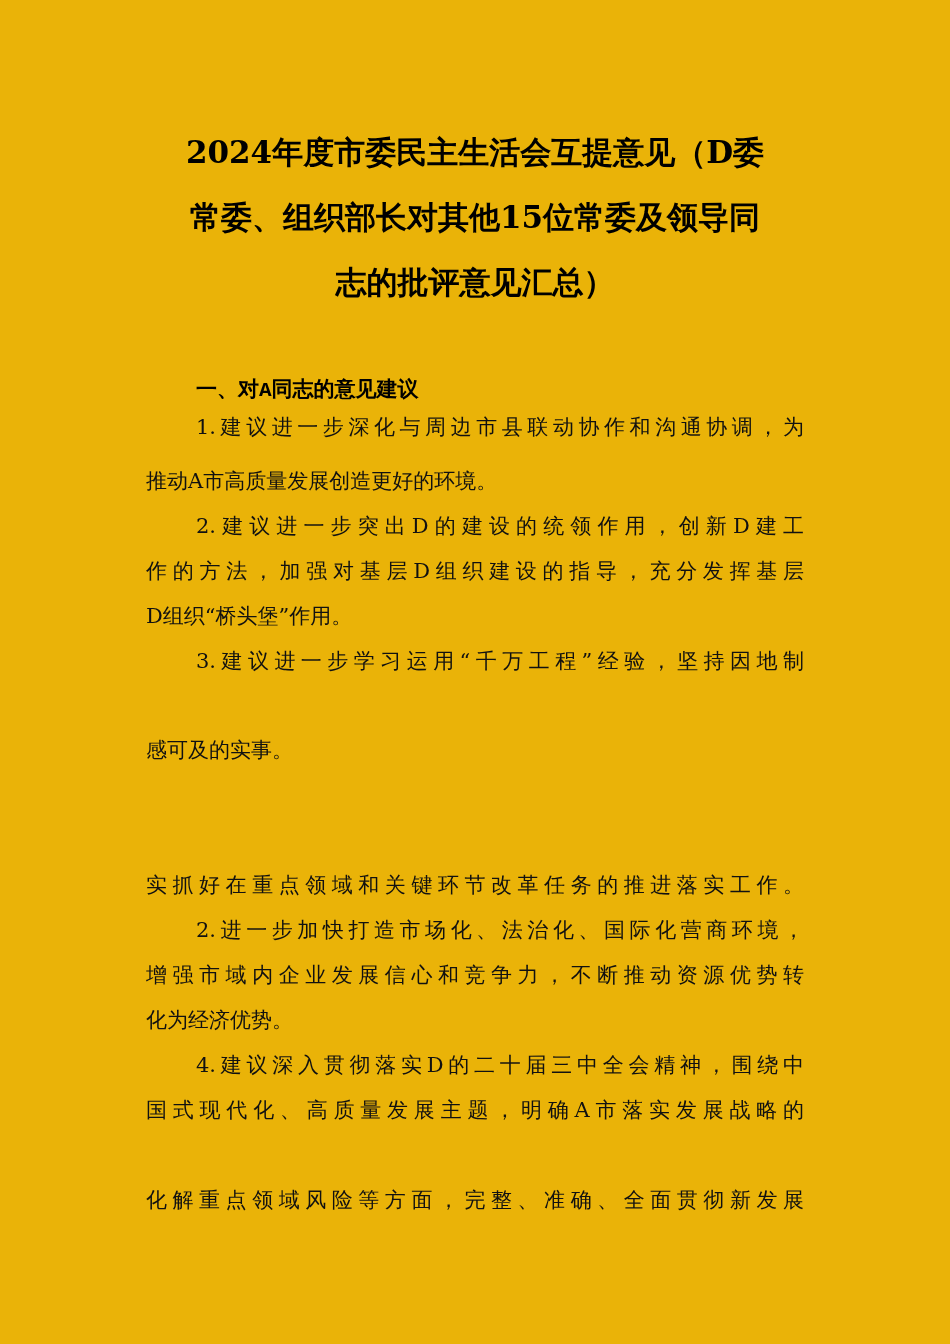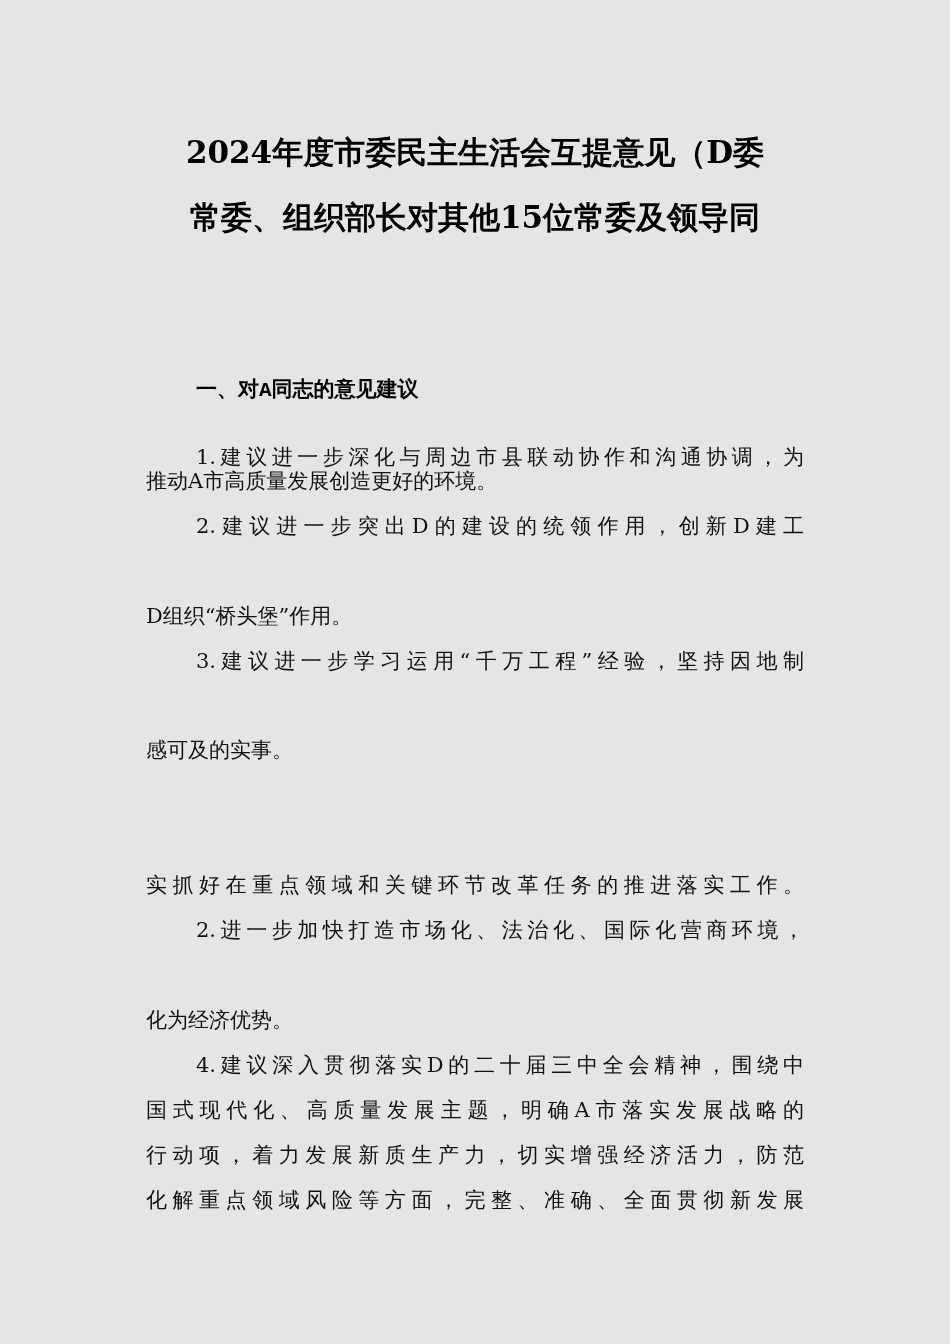--- a/index.html
+++ b/index.html
@@ -1,17 +1,17 @@
 <!DOCTYPE html>
 <html><head>
 <meta charset="utf-8">
 <style>
   html, body { margin: 0; padding: 0; background: #ffffff; }
   body { width: 950px; height: 1344px; position: relative; overflow: hidden; }
-  .page { position: absolute; left: 0; top: 0; width: 950px; height: 1344px; background: #e5e5e5; }
+  .page { position: absolute; left: 0; top: 0; width: 950px; height: 1344px; background: #eab308; }
   .title-line {
     position: absolute; left: 140px; width: 670px; text-align: center;
     font-family: "DejaVu Serif", "Liberation Serif", serif; font-weight: bold;
     font-size: 31px; color: #000; line-height: 40px; white-space: nowrap;
   }
   .heading {
     position: absolute; left: 196px;
     font-family: Liberation Mono, monospace; font-weight: bold;
     font-size: 21px; color: #000; line-height: 30px; white-space: nowrap;
   }
@@ -24,36 +24,38 @@
   .line.first { left: 196px; width: 608px; }
   .line.last { text-align-last: left; }
 </style>
 </head>
 <body>
 
 <div class="page">
 
   <div class="title-line" style="top:132px">2024年度市委民主生活会互提意见（D委</div>
   <div class="title-line" style="top:197px">常委、组织部长对其他15位常委及领导同</div>
+  <div class="title-line" style="top:262px">志的批评意见汇总）</div>
 
   <div class="heading" style="top:376px">一、对A同志的意见建议</div>
 
-  <div class="line first" style="top:442px">1.建议进一步深化与周边市县联动协作和沟通协调，为</div>
+  <div class="line first" style="top:412px">1.建议进一步深化与周边市县联动协作和沟通协调，为</div>
   <div class="line last" style="top:466px">推动A市高质量发展创造更好的环境。</div>
 
   <div class="line first" style="top:511px">2.建议进一步突出D的建设的统领作用，创新D建工</div>
+  <div class="line" style="top:556px">作的方法，加强对基层D组织建设的指导，充分发挥基层</div>
   <div class="line last" style="top:601px">D组织“桥头堡”作用。</div>
 
   <div class="line first" style="top:646px">3.建议进一步学习运用“千万工程”经验，坚持因地制</div>
   <div class="line last" style="top:735px">感可及的实事。</div>
 
 
   <div class="line" style="top:870px">实抓好在重点领域和关键环节改革任务的推进落实工作。</div>
 
   <div class="line first" style="top:915px">2.进一步加快打造市场化、法治化、国际化营商环境，</div>
+  <div class="line" style="top:960px">增强市域内企业发展信心和竞争力，不断推动资源优势转</div>
   <div class="line last" style="top:1005px">化为经济优势。</div>
 
   <div class="line first" style="top:1050px">4.建议深入贯彻落实D的二十届三中全会精神，围绕中</div>
   <div class="line" style="top:1095px">国式现代化、高质量发展主题，明确A市落实发展战略的</div>
-  <div class="line" style="top:1140px">行动项，着力发展新质生产力，切实增强经济活力，防范</div>
   <div class="line" style="top:1185px">化解重点领域风险等方面，完整、准确、全面贯彻新发展</div>
 
 </div>
 
 </body></html>

